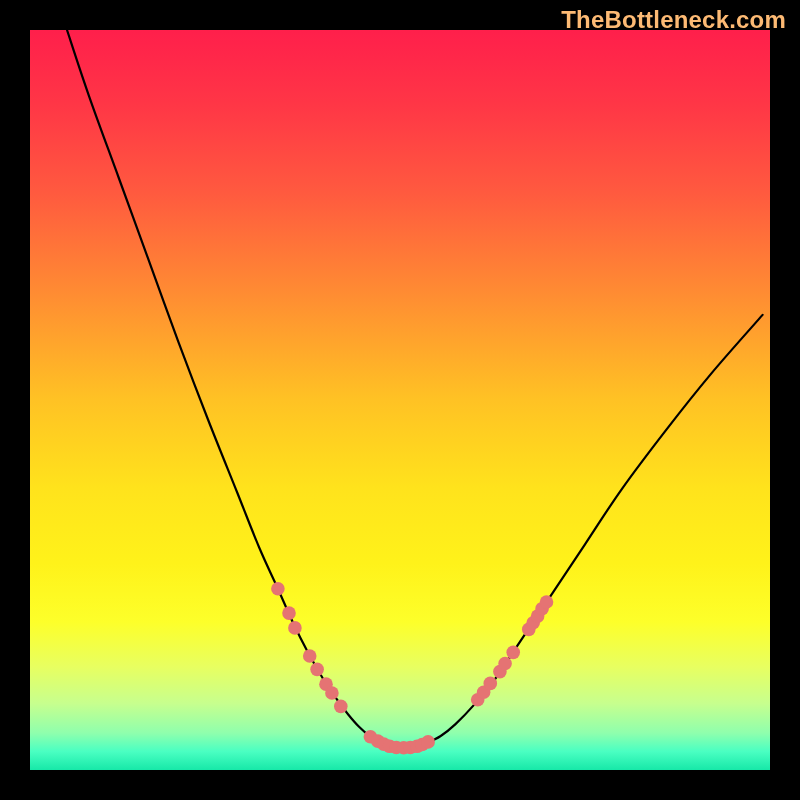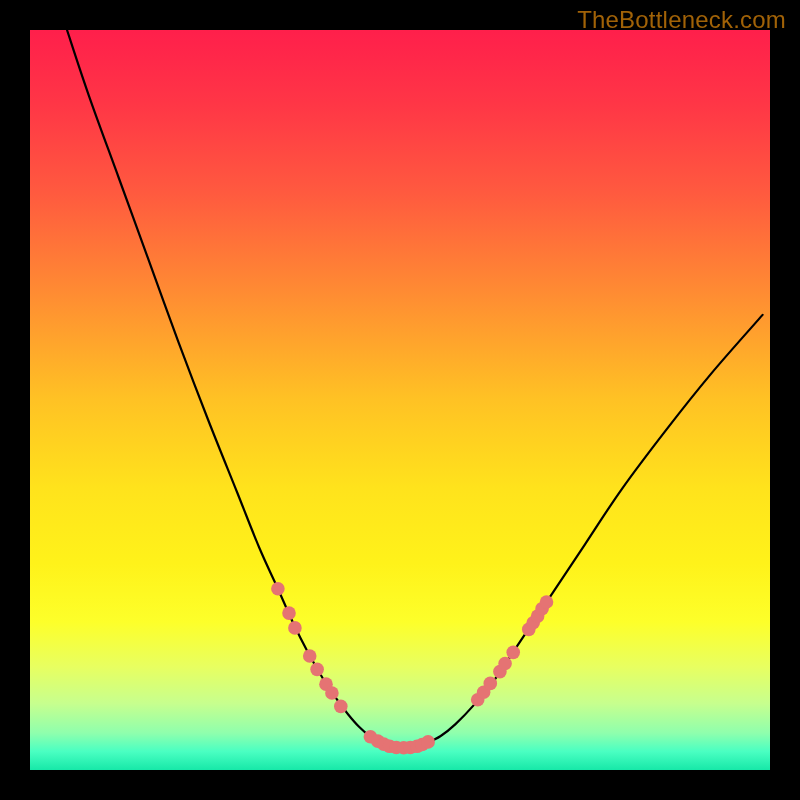--- a/index.html
+++ b/index.html
@@ -34,23 +34,23 @@
     left: 0;
     top: 0;
     width: 740px;
     height: 740px;
     overflow: visible;
   }
   .attribution {
     position: absolute;
     top: 6px;
     right: 14px;
-    color: #a16207;
+    color: #fdba74;
     font-size: 24px;
-    font-weight: 400;
+    font-weight: 700;
     letter-spacing: 0.2px;
   }
 </style>
 </head>
 <body>
 
 <div class="frame">
   <div class="attribution">TheBottleneck.com</div>
 
   <div class="plot-area">

